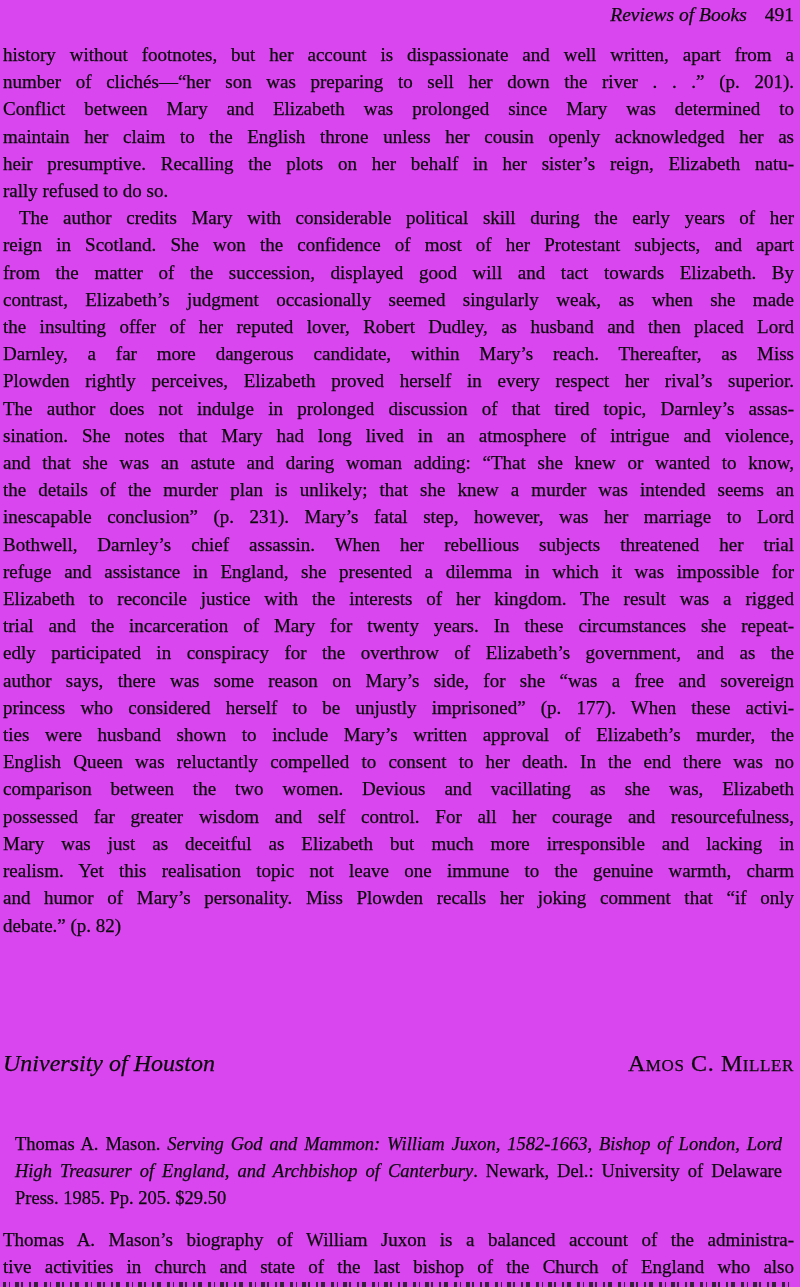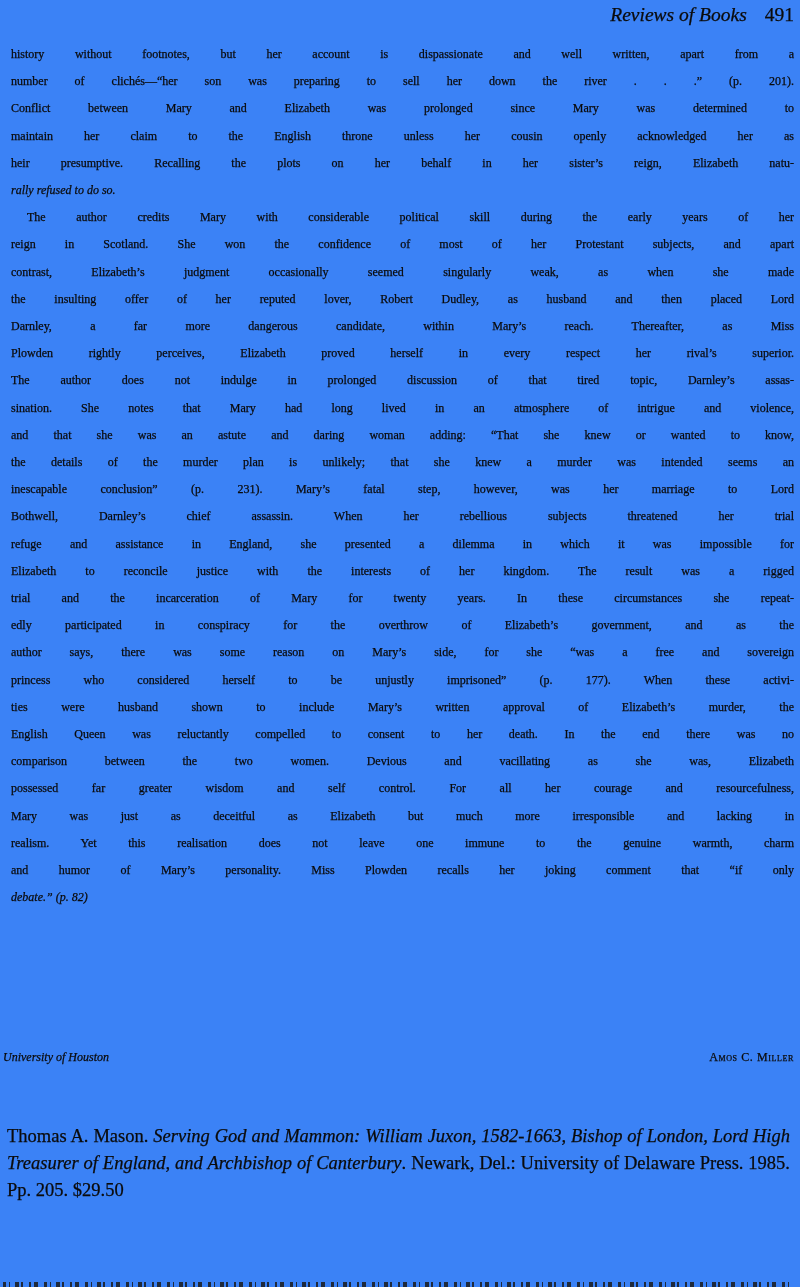--- a/index.html
+++ b/index.html
@@ -1,47 +1,47 @@
 <!DOCTYPE html>
 <html><head>
 <meta charset="utf-8">
 <style>
   html, body { margin: 0; padding: 0; background: #888; }
   .page {
     position: relative;
     width: 800px;
     height: 1287px;
-    background: #3b82f6;
+    background: #d946ef;
     overflow: hidden;
     font-family: "Liberation Serif", "DejaVu Serif", serif;
     color: #0b0b0b;
     -webkit-text-stroke: 0.25px currentColor;
   }
   .block { position: absolute; left: 3px; right: 6px; }
 
   
   .header { top: 3px; text-align: right; font-size: 19.5px; line-height: 24px; }
   .header .journal { font-style: italic; }
   .header .pagenum { margin-left: 18px; font-style: normal; }
 
   
-  .textblock { font-size: 12px; line-height: 27.2px; margin-left: 8px; }
+  .textblock { font-size: 19px; line-height: 27.2px; }
   .tline { text-align: justify; text-align-last: justify; white-space: normal; }
-  .tline.endline { text-align-last: left; font-style: italic; }
+  .tline.endline { text-align-last: left; }
   .tline.indent { text-indent: 16px; }
 
   #review1-text { top: 41px; }
 
   
-  .signature { top: 1050px; display: flex; justify-content: space-between; align-items: baseline; font-size: 12px; }
+  .signature { top: 1050px; display: flex; justify-content: space-between; align-items: baseline; font-size: 24px; }
   .affiliation { font-style: italic; }
   .reviewer { font-variant: small-caps; letter-spacing: 0.6px; }
 
   
-  .citation { top: 1119px; margin: 4px; font-size: 18.5px; line-height: 27.2px; text-align: justify; text-align-last: left; }
+  .citation { top: 1119px; margin: 12px; font-size: 18.5px; line-height: 27.2px; text-align: justify; text-align-last: left; }
   .citation .it { font-style: italic; }
 
   #review2-text { top: 1226px; }
 
   
   .clipped-line {
     position: absolute; left: 3px; right: 6px; bottom: 0; height: 5px;
     background: repeating-linear-gradient(90deg,
       #1a1a1a 0 3px, transparent 3px 6px, #1a1a1a 6px 7px, transparent 7px 12px,
       #1a1a1a 12px 16px, transparent 16px 18px, #1a1a1a 18px 20px, transparent 20px 26px,
@@ -60,20 +60,21 @@
 
   <div class="block textblock" id="review1-text">
       <div class="tline">history without footnotes, but her account is dispassionate and well written, apart from a</div>
       <div class="tline">number of clichés—“her son was preparing to sell her down the river . . .” (p. 201).</div>
       <div class="tline">Conflict between Mary and Elizabeth was prolonged since Mary was determined to</div>
       <div class="tline">maintain her claim to the English throne unless her cousin openly acknowledged her as</div>
       <div class="tline">heir presumptive. Recalling the plots on her behalf in her sister’s reign, Elizabeth natu-</div>
       <div class="tline endline">rally refused to do so.</div>
       <div class="tline indent">The author credits Mary with considerable political skill during the early years of her</div>
       <div class="tline">reign in Scotland. She won the confidence of most of her Protestant subjects, and apart</div>
+      <div class="tline">from the matter of the succession, displayed good will and tact towards Elizabeth. By</div>
       <div class="tline">contrast, Elizabeth’s judgment occasionally seemed singularly weak, as when she made</div>
       <div class="tline">the insulting offer of her reputed lover, Robert Dudley, as husband and then placed Lord</div>
       <div class="tline">Darnley, a far more dangerous candidate, within Mary’s reach. Thereafter, as Miss</div>
       <div class="tline">Plowden rightly perceives, Elizabeth proved herself in every respect her rival’s superior.</div>
       <div class="tline">The author does not indulge in prolonged discussion of that tired topic, Darnley’s assas-</div>
       <div class="tline">sination. She notes that Mary had long lived in an atmosphere of intrigue and violence,</div>
       <div class="tline">and that she was an astute and daring woman adding: “That she knew or wanted to know,</div>
       <div class="tline">the details of the murder plan is unlikely; that she knew a murder was intended seems an</div>
       <div class="tline">inescapable conclusion” (p. 231). Mary’s fatal step, however, was her marriage to Lord</div>
       <div class="tline">Bothwell, Darnley’s chief assassin. When her rebellious subjects threatened her trial</div>
@@ -81,28 +82,32 @@
       <div class="tline">Elizabeth to reconcile justice with the interests of her kingdom. The result was a rigged</div>
       <div class="tline">trial and the incarceration of Mary for twenty years. In these circumstances she repeat-</div>
       <div class="tline">edly participated in conspiracy for the overthrow of Elizabeth’s government, and as the</div>
       <div class="tline">author says, there was some reason on Mary’s side, for she “was a free and sovereign</div>
       <div class="tline">princess who considered herself to be unjustly imprisoned” (p. 177). When these activi-</div>
       <div class="tline">ties were husband shown to include Mary’s written approval of Elizabeth’s murder, the</div>
       <div class="tline">English Queen was reluctantly compelled to consent to her death. In the end there was no</div>
       <div class="tline">comparison between the two women. Devious and vacillating as she was, Elizabeth</div>
       <div class="tline">possessed far greater wisdom and self control. For all her courage and resourcefulness,</div>
       <div class="tline">Mary was just as deceitful as Elizabeth but much more irresponsible and lacking in</div>
-      <div class="tline">realism. Yet this realisation does not leave one immune to the genuine warmth, charm</div>
+      <div class="tline">realism. Yet this realisation topic not leave one immune to the genuine warmth, charm</div>
       <div class="tline">and humor of Mary’s personality. Miss Plowden recalls her joking comment that “if only</div>
       <div class="tline endline">debate.” (p. 82)</div>
     </div>
 
   <div class="block signature">
     <span class="affiliation">University of Houston</span>
     <span class="reviewer">Amos C. Miller</span>
   </div>
 
   <p class="block citation"><span>Thomas A. Mason. </span><span class="it">Serving God and Mammon: William Juxon, 1582-1663, Bishop of London, Lord High Treasurer of England, and Archbishop of Canterbury</span><span>. Newark, Del.: University of Delaware Press. 1985. Pp. 205. $29.50</span></p>
 
+  <div class="block textblock" id="review2-text">
+      <div class="tline">Thomas A. Mason’s biography of William Juxon is a balanced account of the administra-</div>
+      <div class="tline">tive activities in church and state of the last bishop of the Church of England who also</div>
+    </div>
 
   <div class="clipped-line"></div>
 
 </div>
 
 </body></html>

